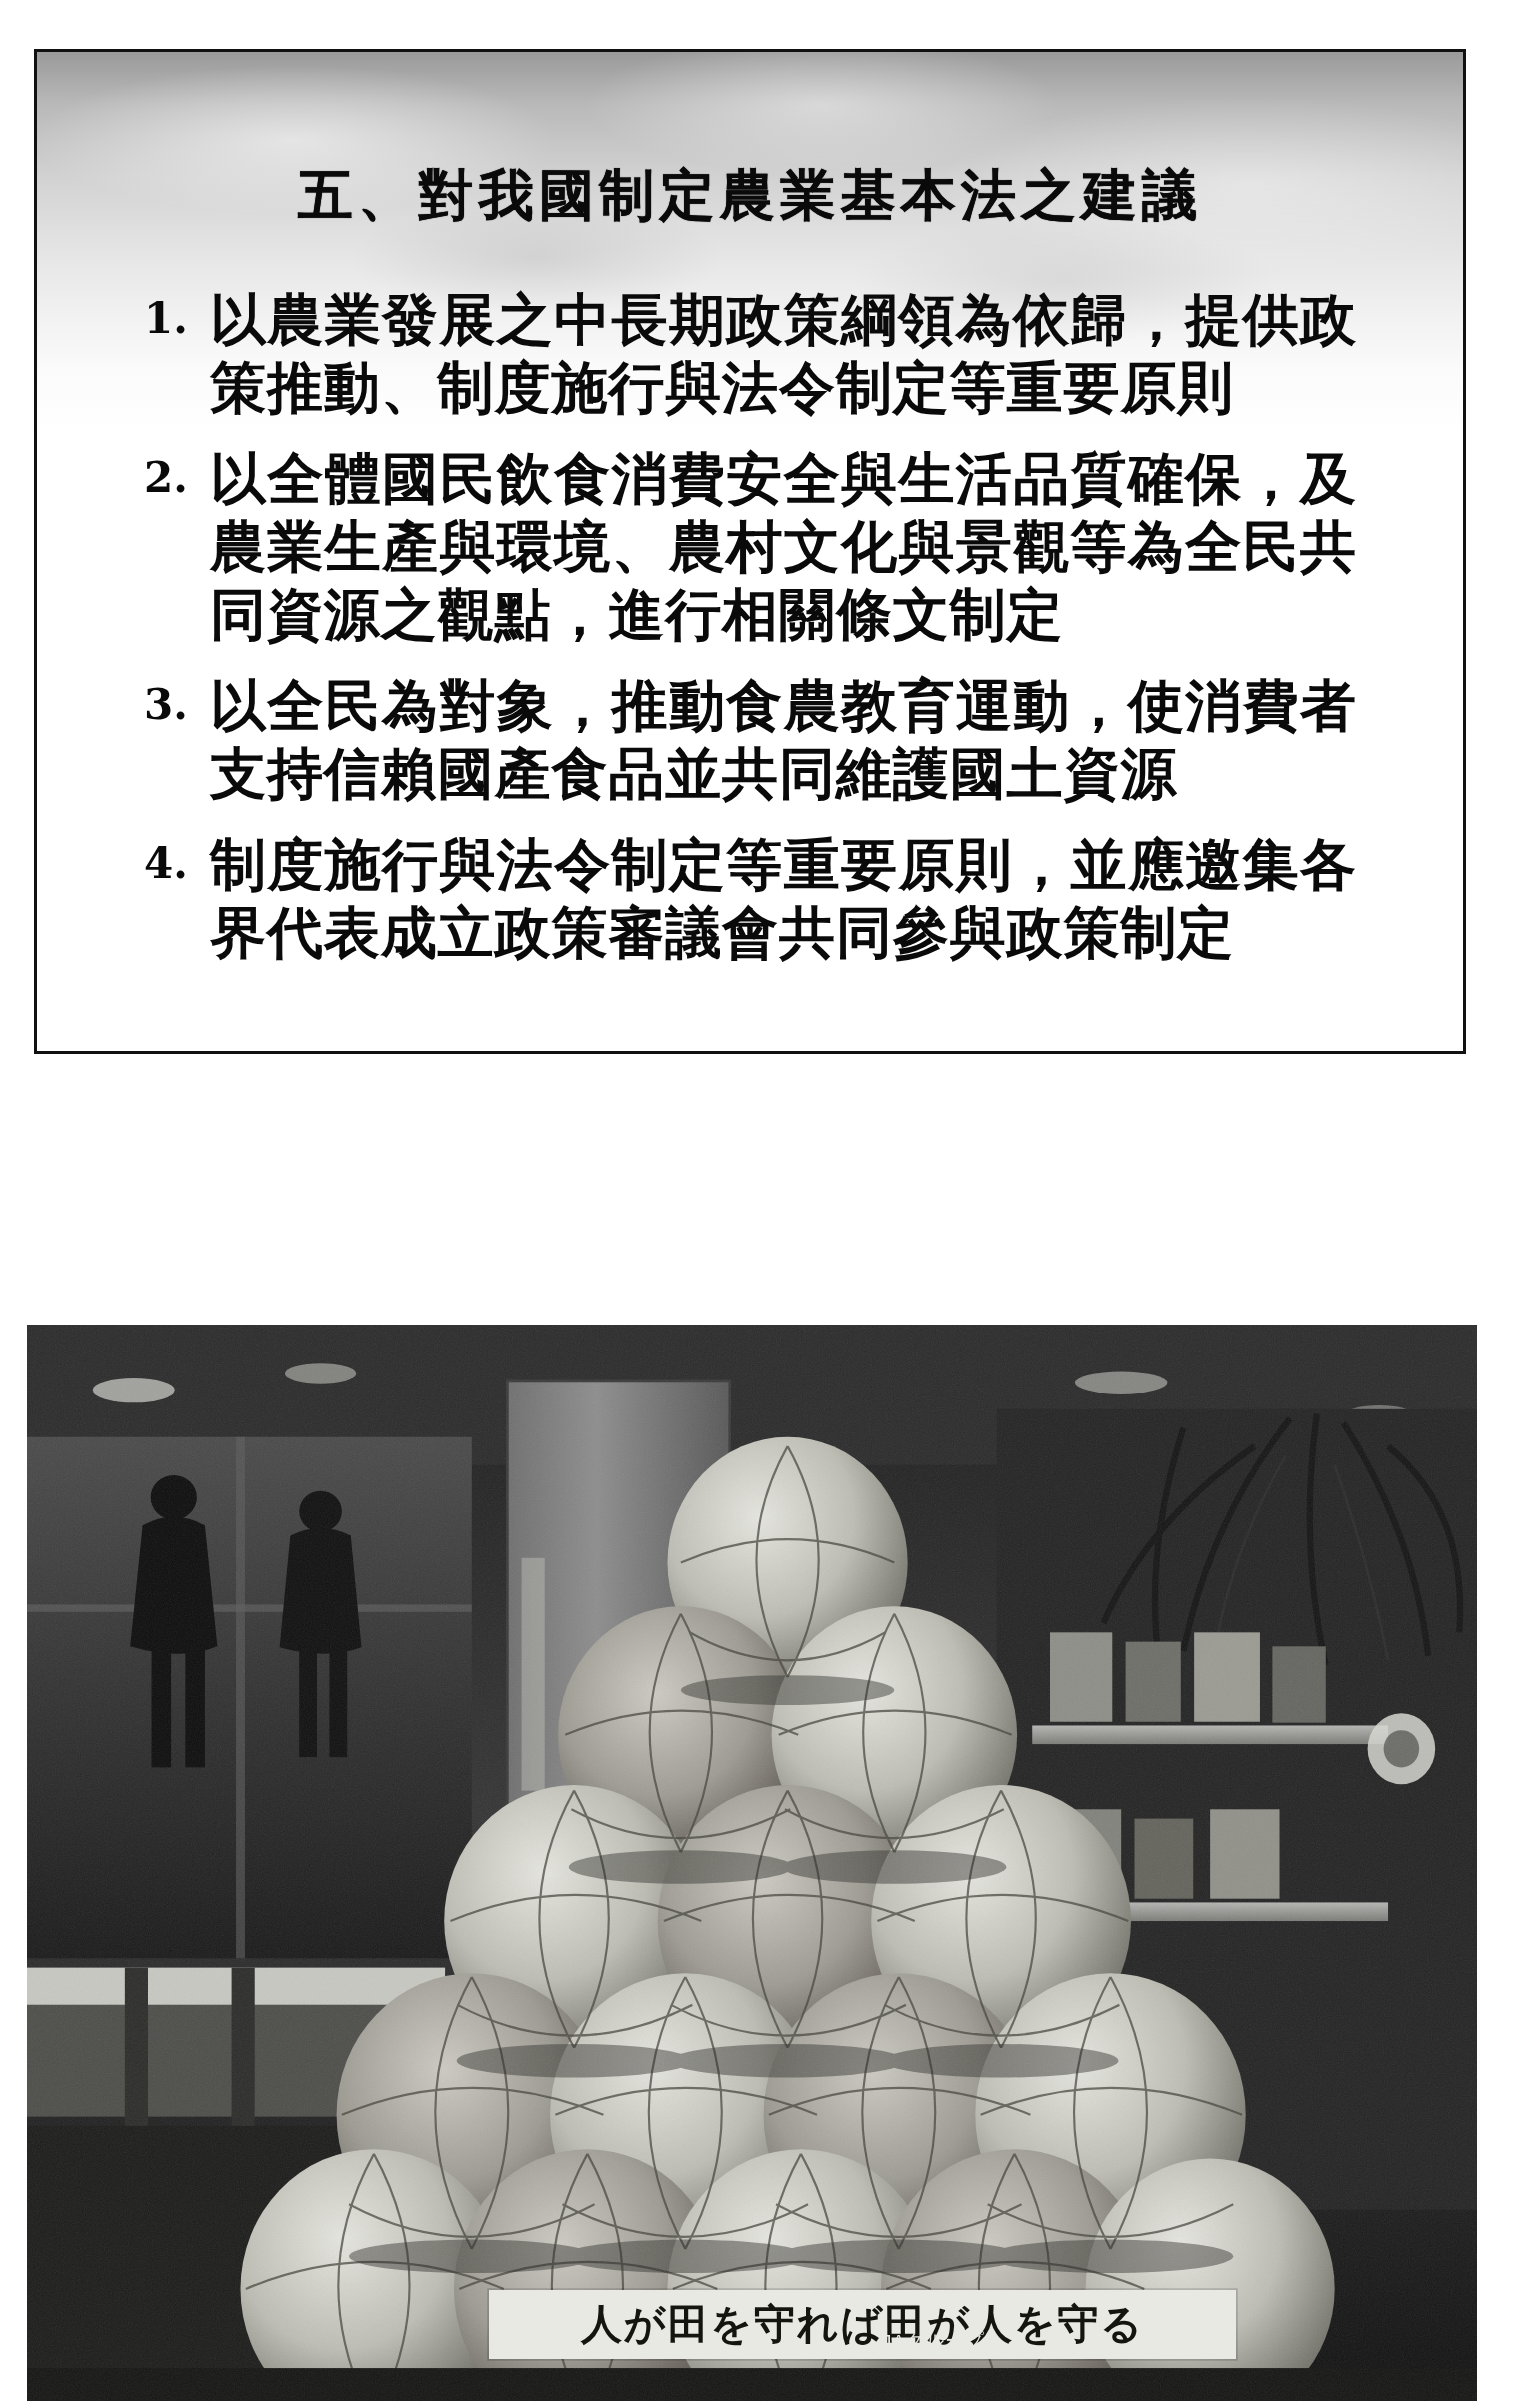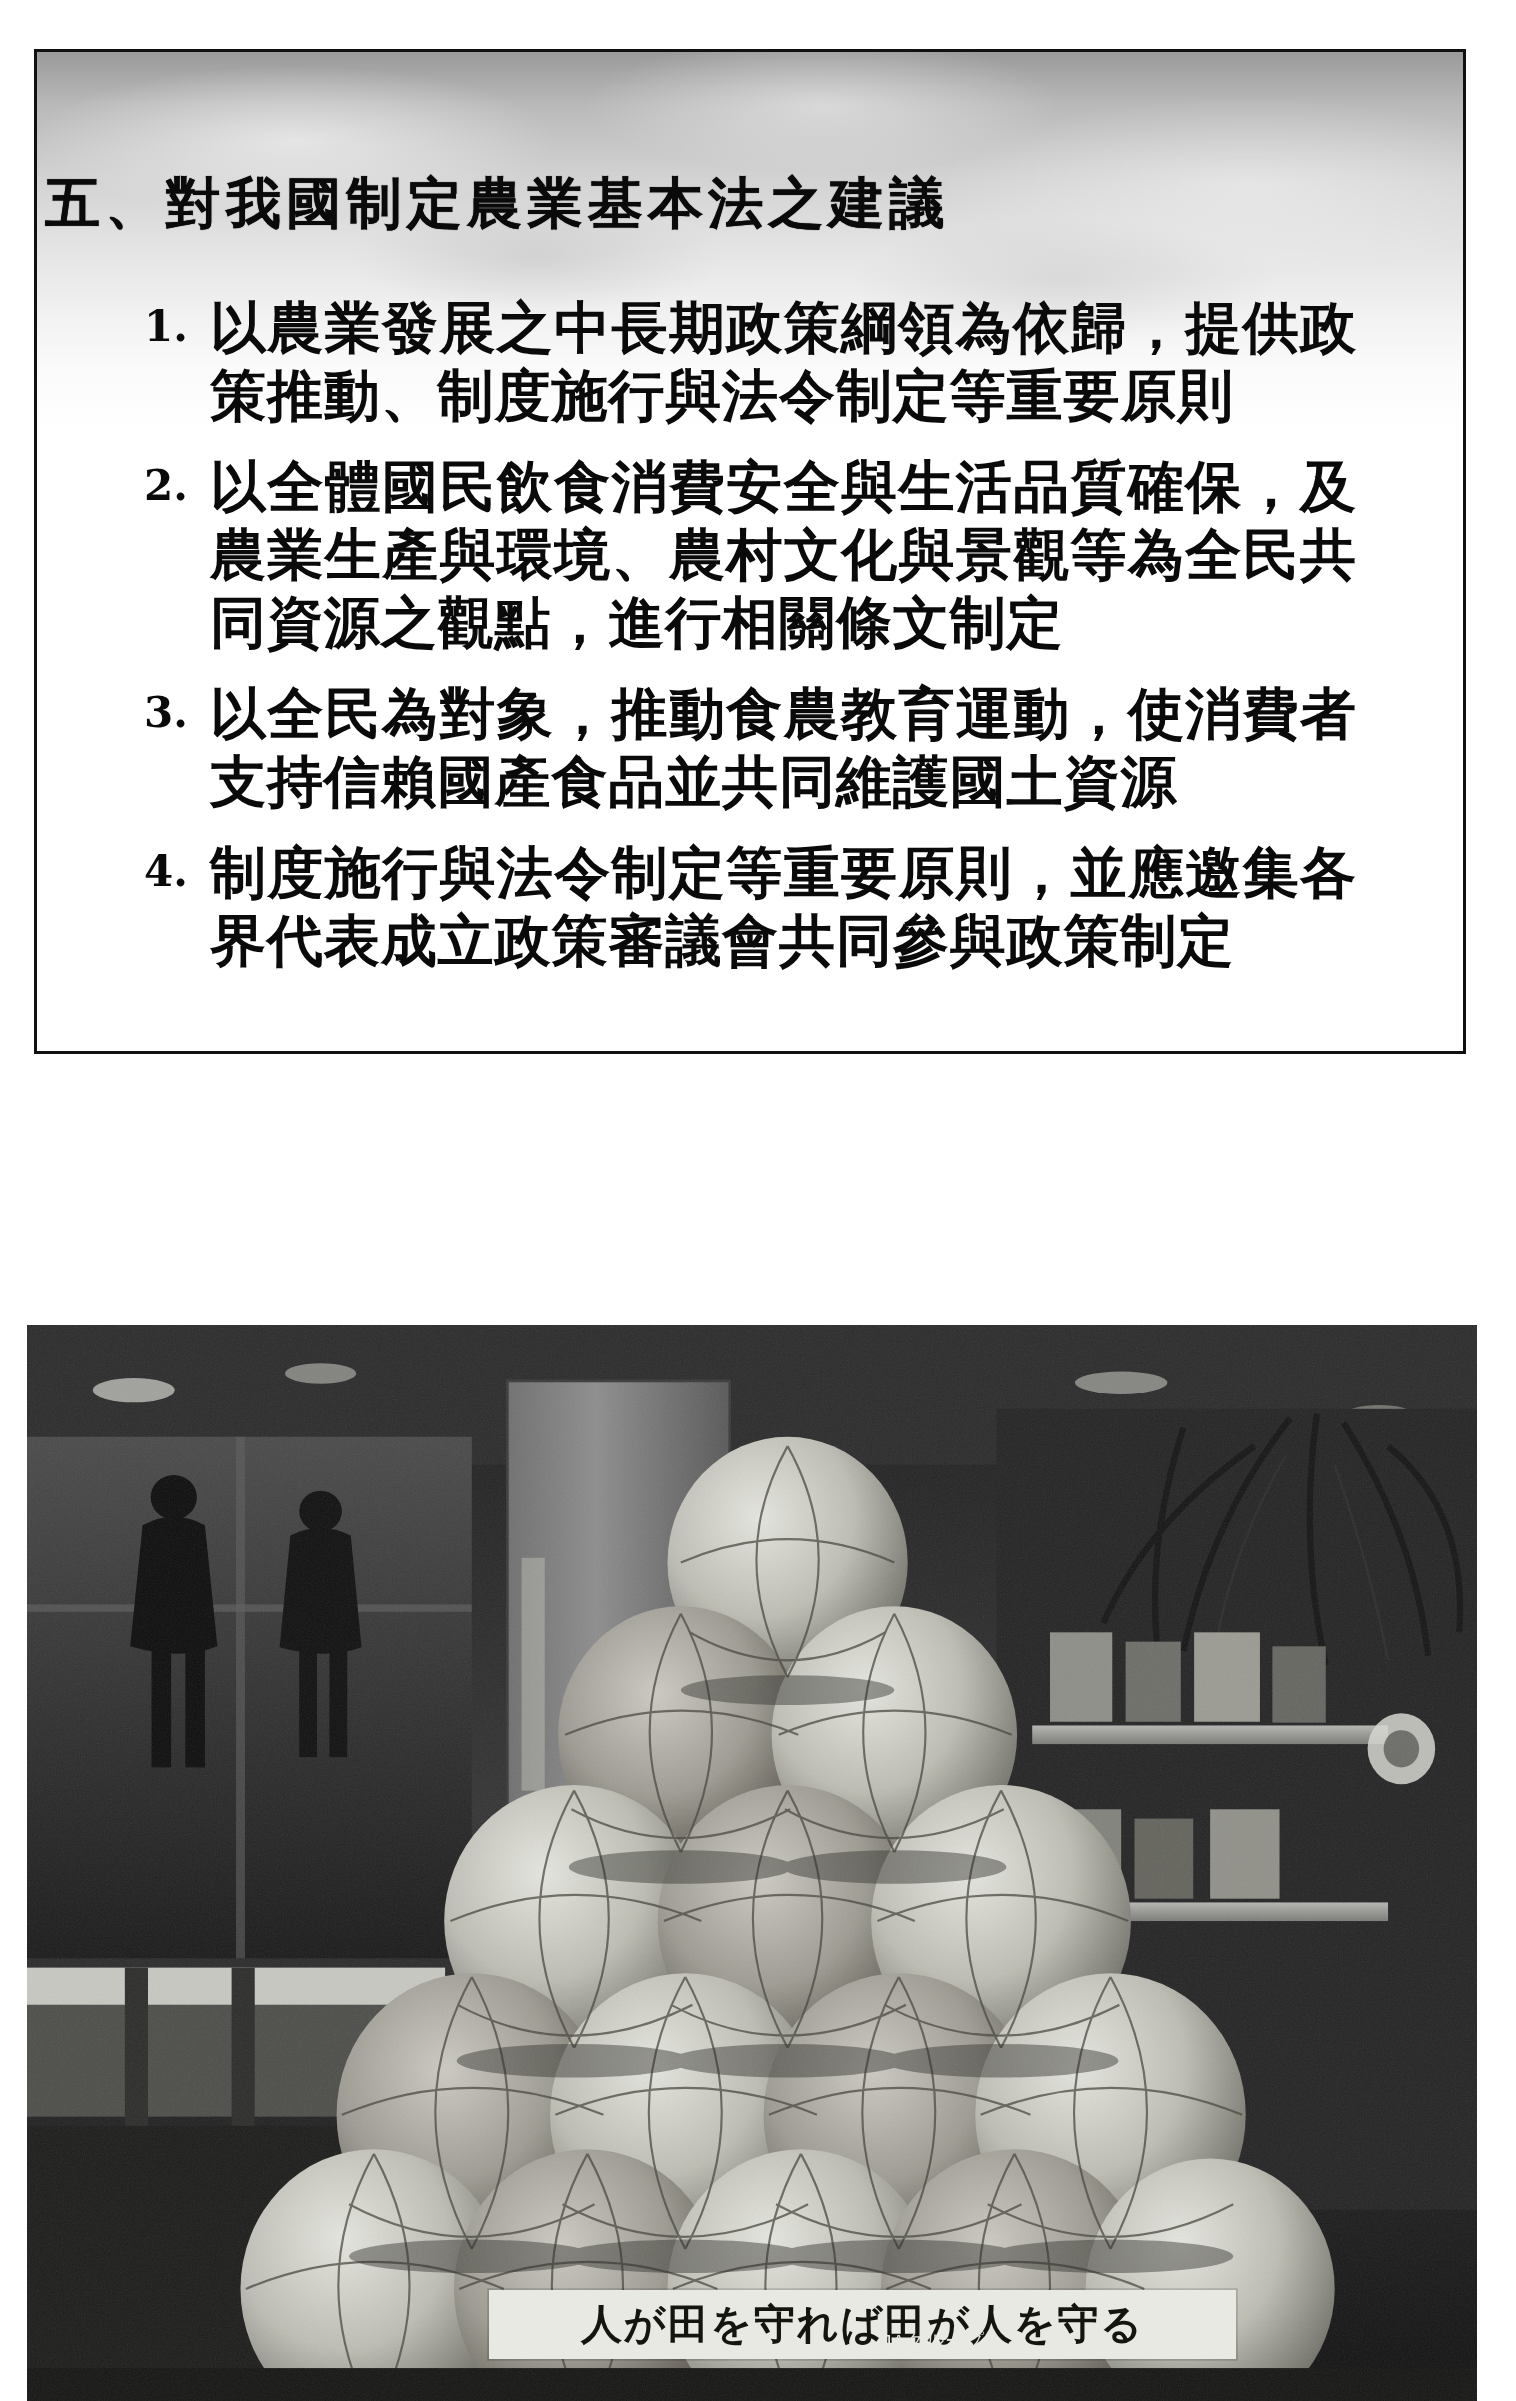--- a/index.html
+++ b/index.html
@@ -47,22 +47,22 @@
       radial-gradient(ellipse 338px 98px at 55% 18%, rgba(255,255,255,.45), rgba(255,255,255,0) 70%),
       radial-gradient(ellipse 445px 125px at 85% 45%, rgba(255,255,255,.40), rgba(255,255,255,0) 70%),
       radial-gradient(ellipse 267px 80px at 35% 70%, rgba(120,120,120,.18), rgba(255,255,255,0) 70%),
       radial-gradient(ellipse 302px 89px at 72% 78%, rgba(120,120,120,.15), rgba(255,255,255,0) 70%);
     pointer-events: none;
   }
 
   .slide-title {
     position: relative;
     z-index: 2;
-    text-align: left;
-    margin: 8px;
+    text-align: center;
+    margin: 0;
     padding-top: 107px;
     font-family: "DejaVu Serif", serif;
     font-weight: bold;
     font-size: 55px;
     letter-spacing: 5.3px;
     color: #0a0a0a;
     text-shadow: 0 0 0.9px #000;
     white-space: nowrap;
   }
 

